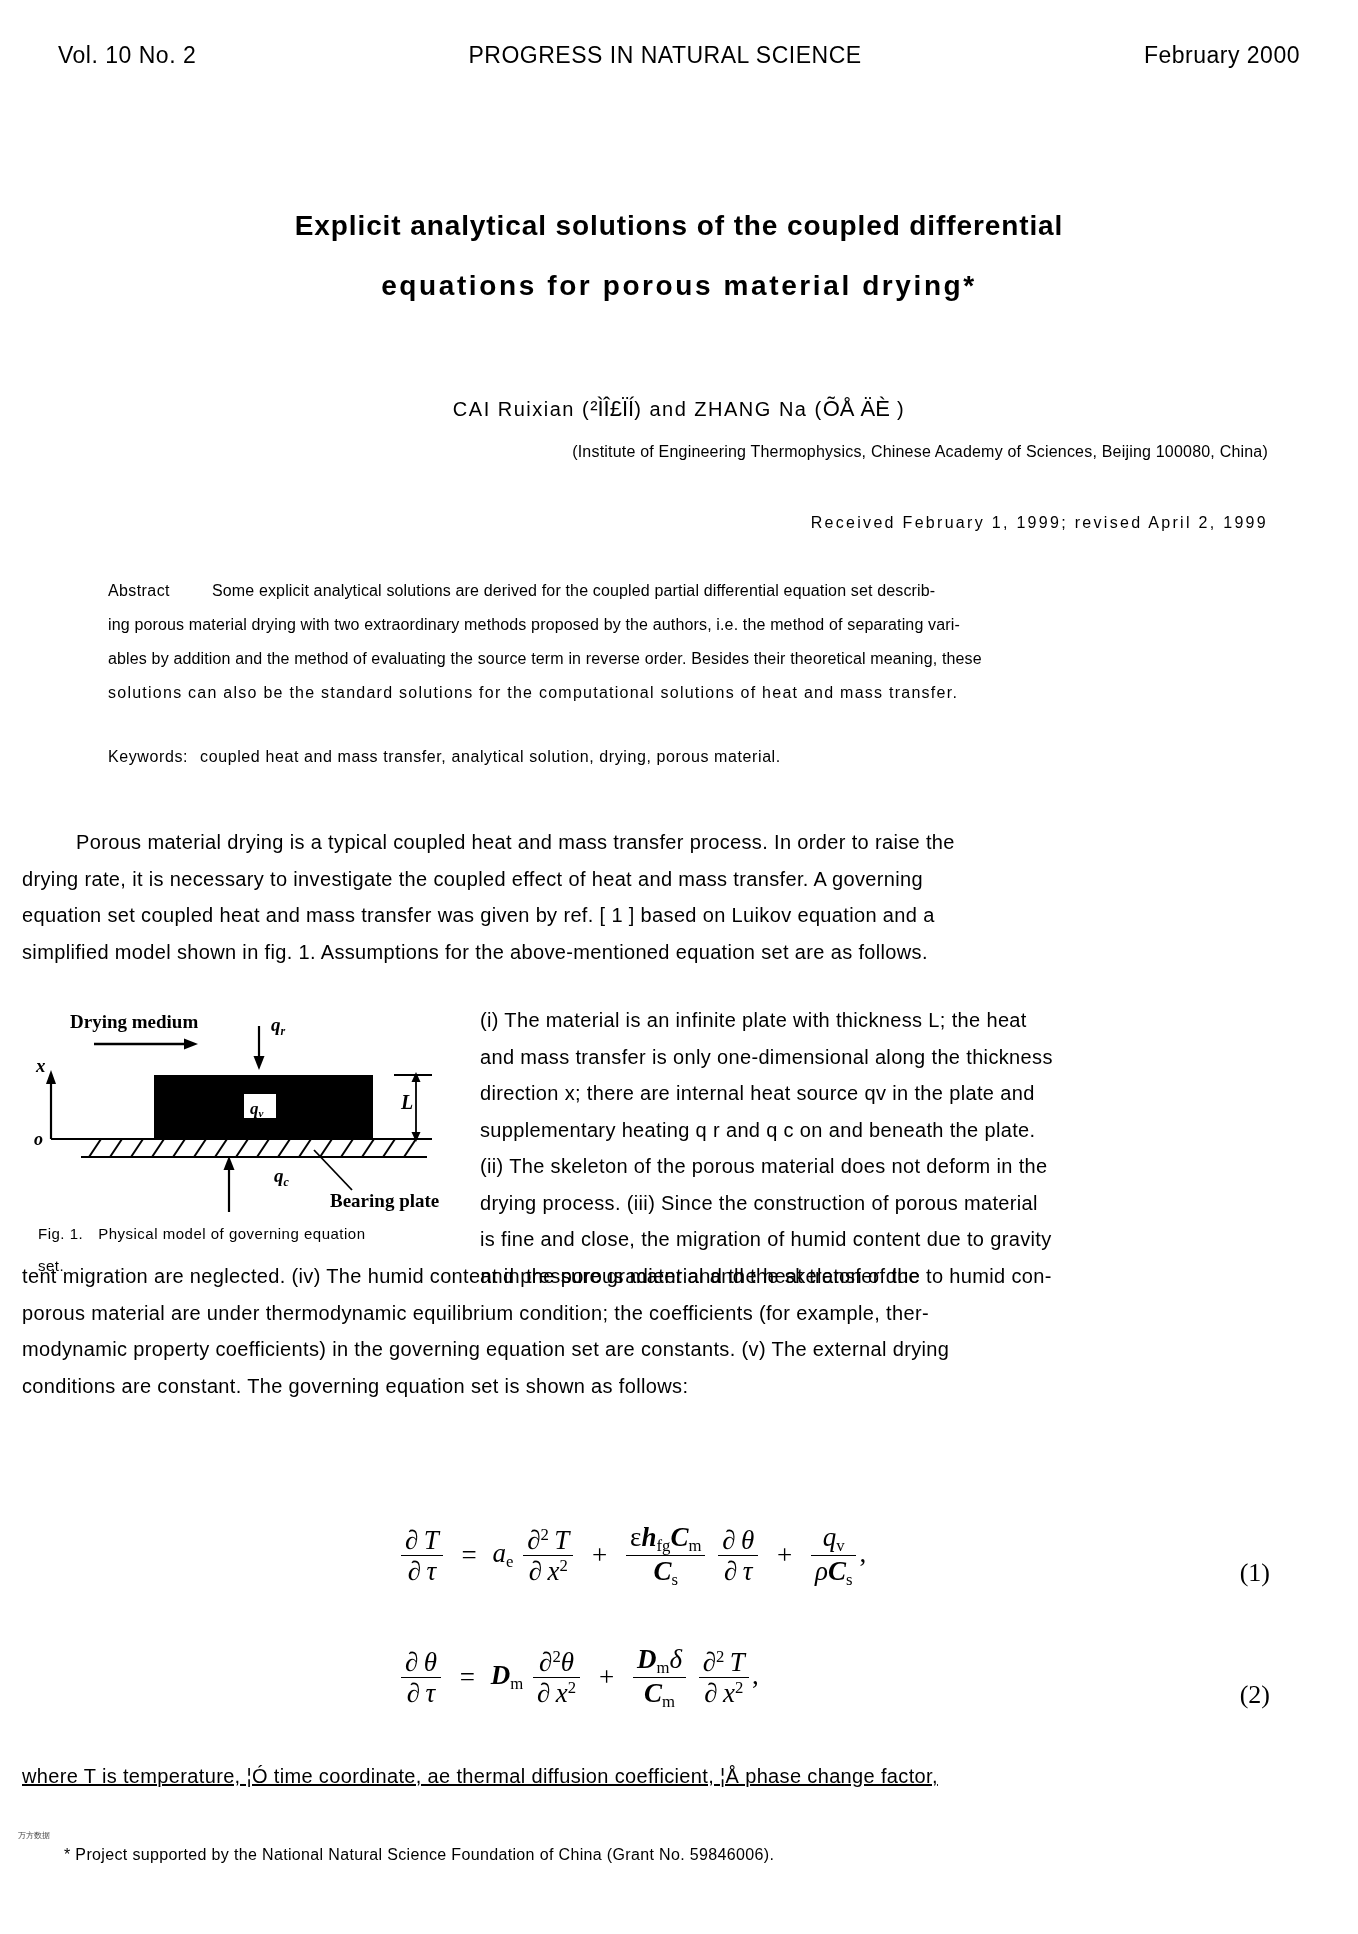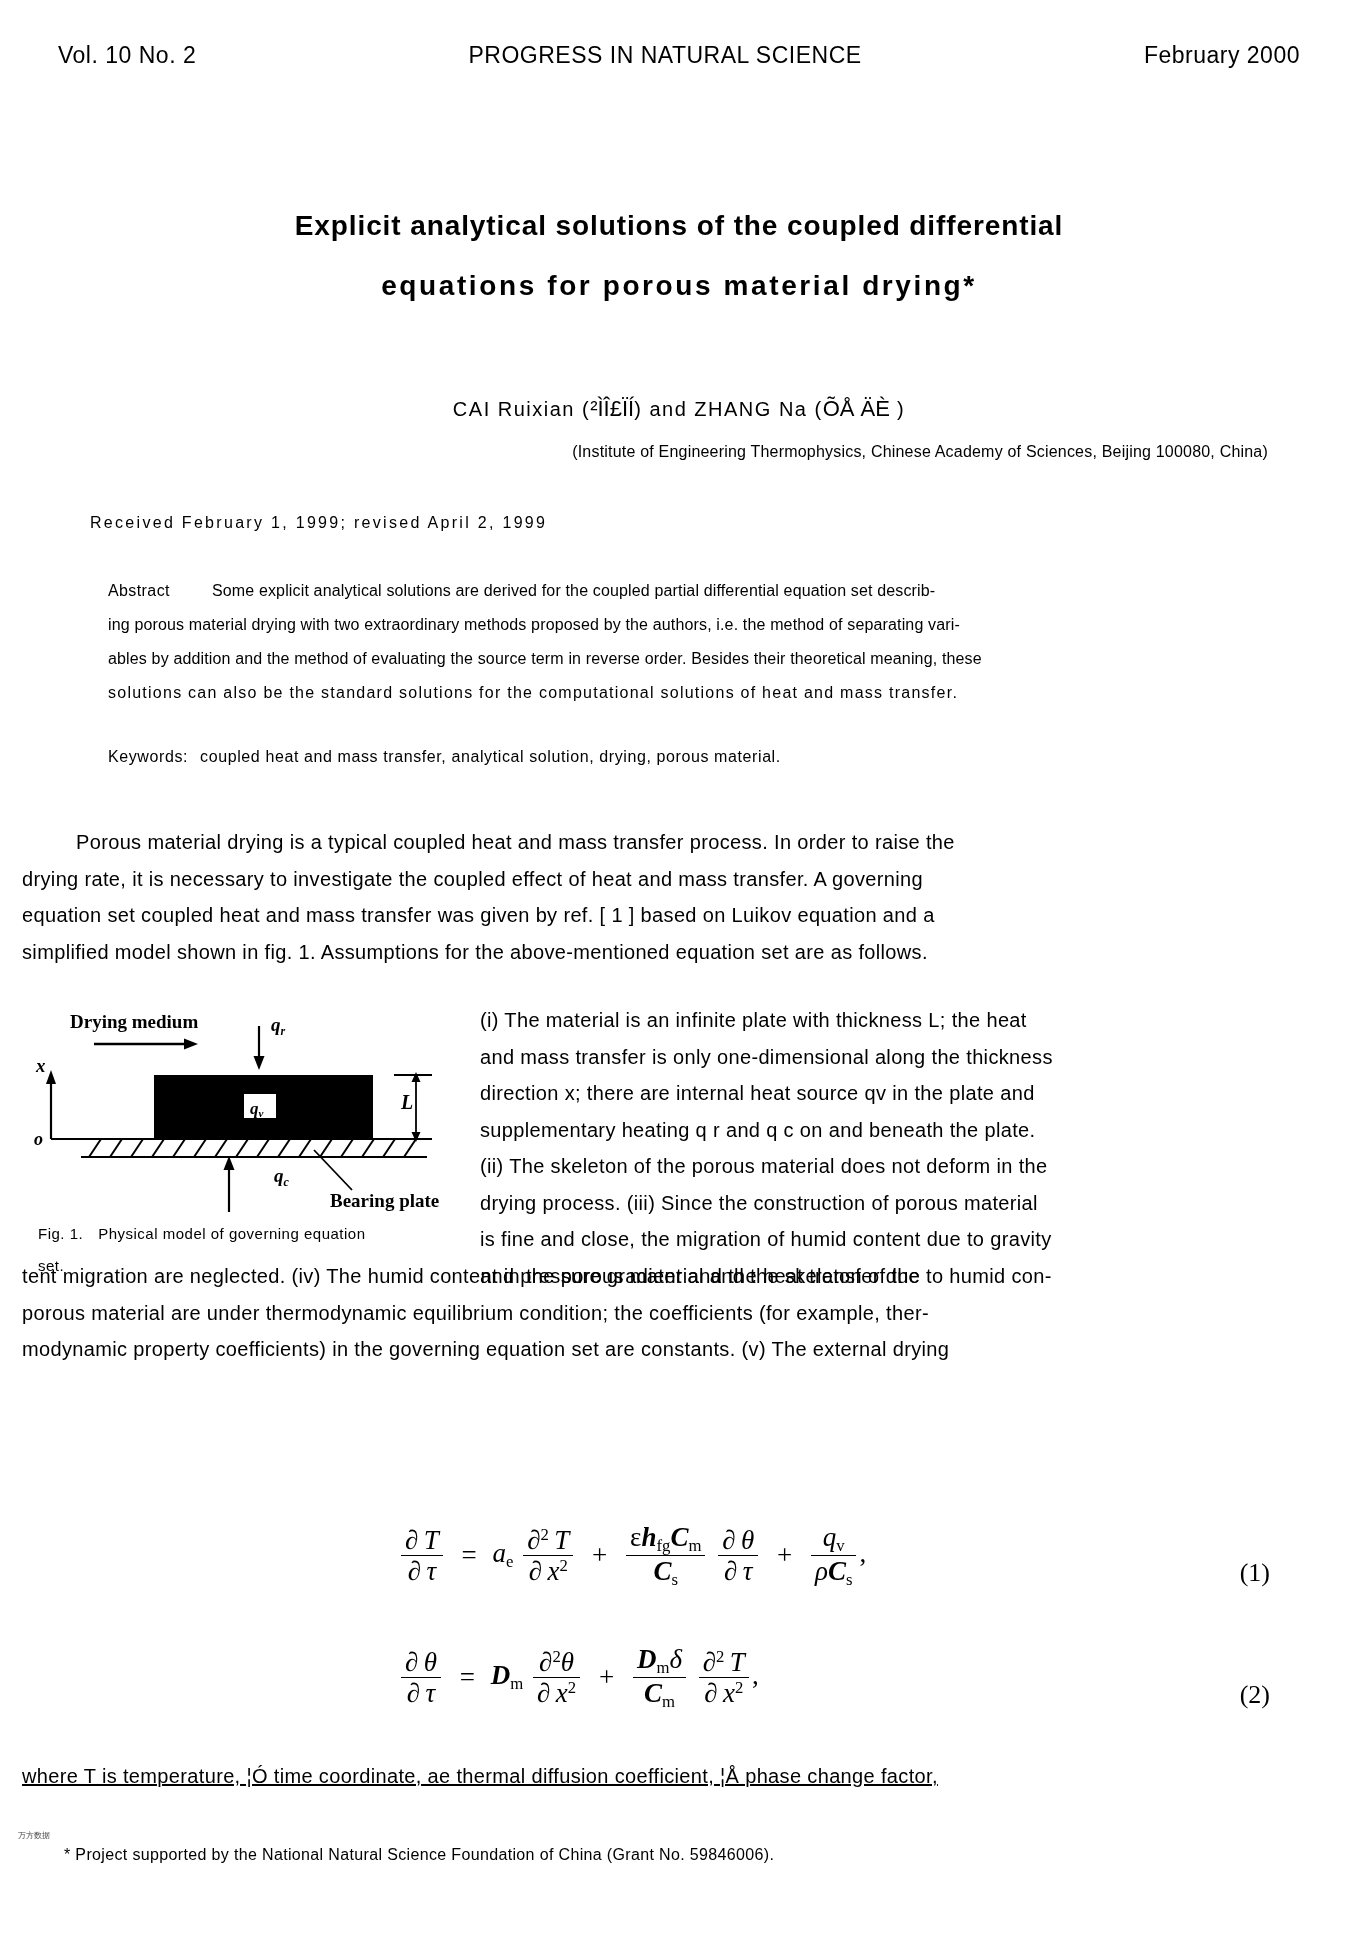--- a/index.html
+++ b/index.html
@@ -70,21 +70,21 @@
     font-size: 16px;
     letter-spacing: 0.2px;
     white-space: nowrap;
   }
 
   .received {
     position: absolute;
     top: 514px;
     left: 90px;
     width: 1178px;
-    text-align: left;
+    text-align: right;
     font-size: 16px;
     letter-spacing: 2.3px;
     white-space: nowrap;
   }
 
   
   .abstract {
     position: absolute;
     top: 574px;
     left: 108px;
@@ -358,20 +358,21 @@
   <div class="ln">(ii) The skeleton of the porous material does not deform in the</div>
   <div class="ln">drying process. (iii) Since the construction of porous material</div>
   <div class="ln">is fine and close, the migration of humid content due to gravity</div>
   <div class="ln">and pressure gradient and the heat transfer due to humid con-</div>
 </div>
 
 <div class="bodytext bt-bottom">
   <div class="ln">tent migration are neglected. (iv) The humid content in the porous material and the skeleton of the</div>
   <div class="ln">porous material are under thermodynamic equilibrium condition; the coefficients (for example, ther-</div>
   <div class="ln">modynamic property coefficients) in the governing equation set are constants. (v) The external drying</div>
+  <div class="ln">conditions are constant. The governing equation set is shown as follows:</div>
 </div>
 
 <div class="eqrow eq1">
   <div class="eqbody">
     <span class="mfrac">
       <span class="num"><span class="mup">∂</span> <span class="mi">T</span></span>
       <span class="den"><span class="mup">∂</span> <span class="grk">τ</span></span>
     </span>
     <span class="op">=</span>
     <span><span class="mi">a</span><span class="sub">e</span></span>

